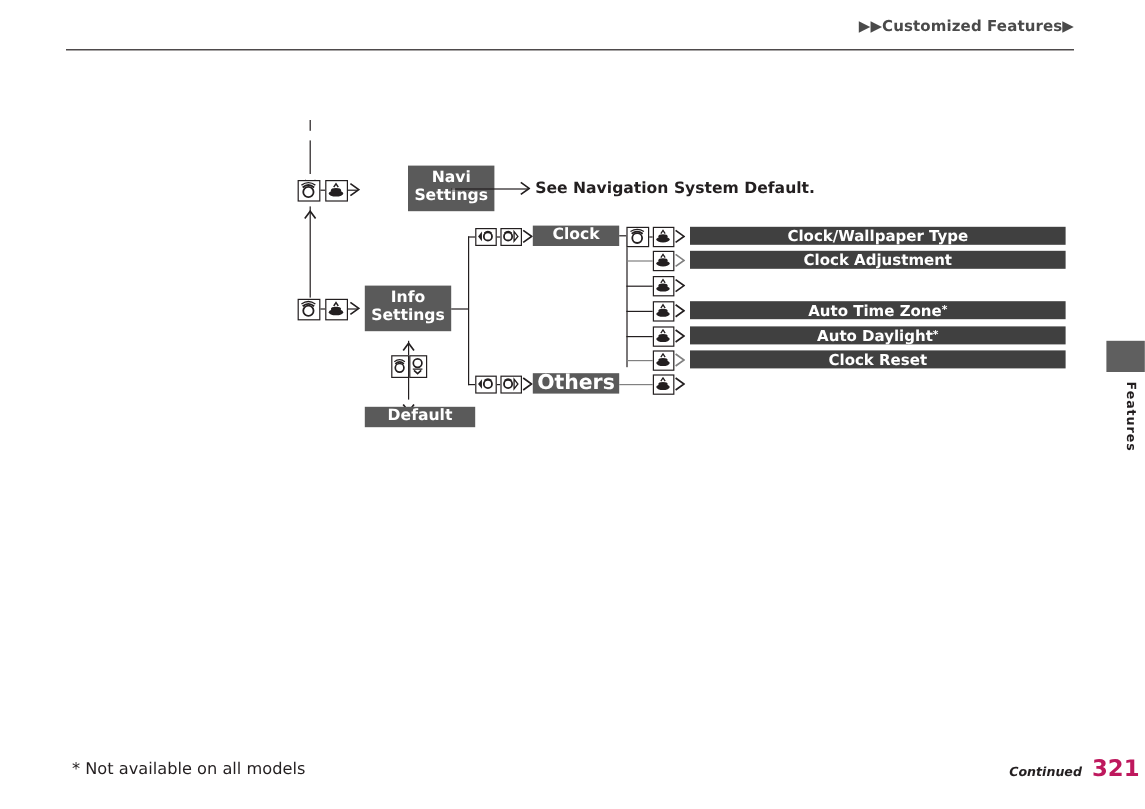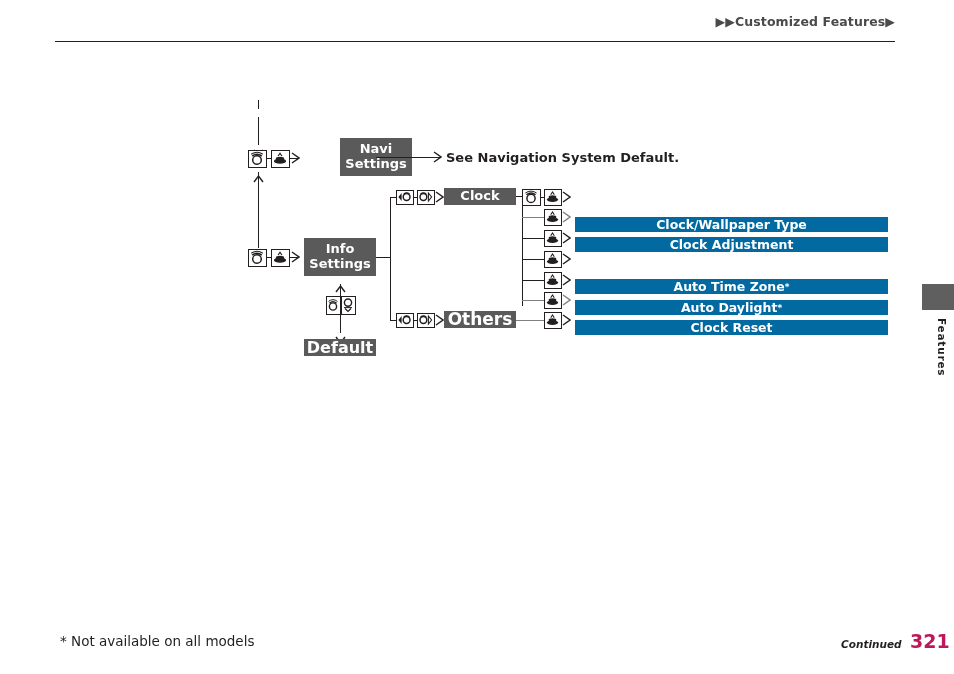--- a/index.html
+++ b/index.html
@@ -46,25 +46,24 @@
   
   .gbox{
     background:#5a5a5a;color:#ffffff;
     font-weight:bold;text-align:center;
     display:flex;align-items:center;justify-content:center;
     line-height:1.12;
   }
   .gbox.two-line{flex-direction:column;}
 
   .menu-row{
-    background:#0369a1;color:#ffffff;
+    background:#404040;color:#ffffff;
     font-size:12.5px;font-weight:bold;
     display:flex;align-items:center;justify-content:center;
     height:15px;
-    margin-top:28px;
   }
   .menu-row sup{font-size:9px;vertical-align:super;line-height:0;}
 
   
   .chip{
     border:1.4px solid #231f20;background:#ffffff;
     display:block;box-sizing:border-box;
   }
   .chip svg{display:block;}
 
@@ -191,21 +190,21 @@
       <path d="M2 10.6 L10 10.6" stroke="#231f20" stroke-width="1"></path>
       <path d="M3 11.6 L6 14.4 L9 11.6" fill="none" stroke="#231f20" stroke-width="1.3"></path>
     </svg>
   </div>
   <div class="abs vline" style="left:340px;top:315px;height:18px;"></div>
   <div class="abs" style="left:335px;top:329px;">
     <svg width="11" height="8" viewBox="0 0 11 8">
         <path d="M1 1 L5.5 7 L10 1" fill="none" stroke="#231f20" stroke-width="1.4"></path>
       </svg>
   </div>
-  <div class="abs gbox" style="left:304px;top:339px;width:72px;height:17px;font-size:16px;">
+  <div class="abs gbox" style="left:304px;top:339px;width:92px;height:17px;font-size:13px;">
     <span>Default</span>
   </div>
 
   <div class="abs hline" style="left:376px;top:257px;width:14px;"></div>
   <div class="abs vline" style="left:390px;top:197px;height:124px;"></div>
   <div class="abs hline" style="left:390px;top:197px;width:6px;"></div>
   <div class="abs hline" style="left:390px;top:320px;width:6px;"></div>
 
   <div class="abs chip" style="left:396px;top:190px;width:18px;height:15px;">
     <svg width="15" height="12" viewBox="0 0 15 12">

